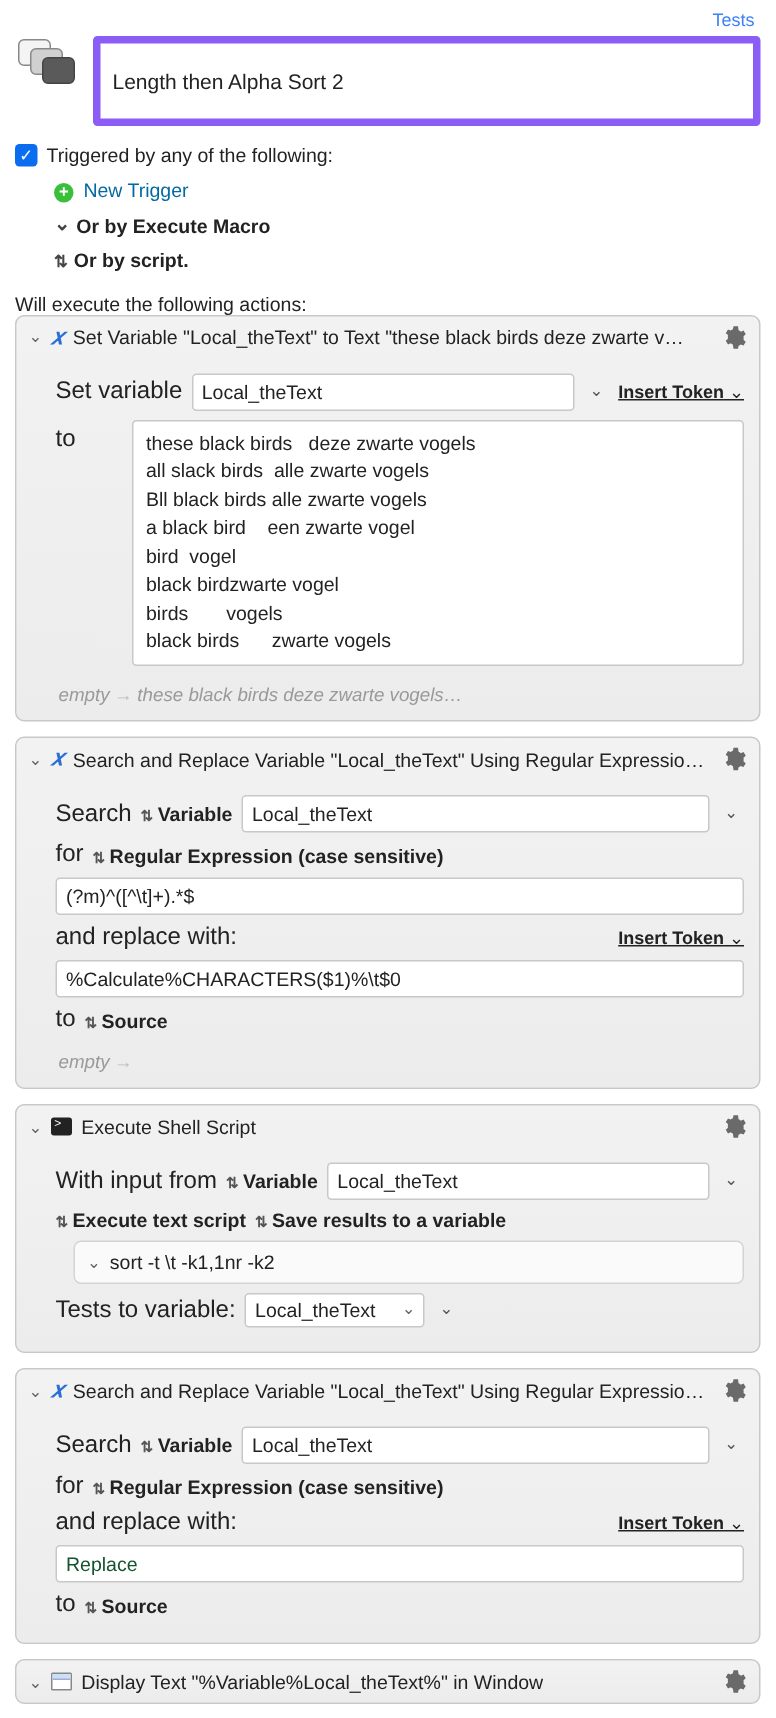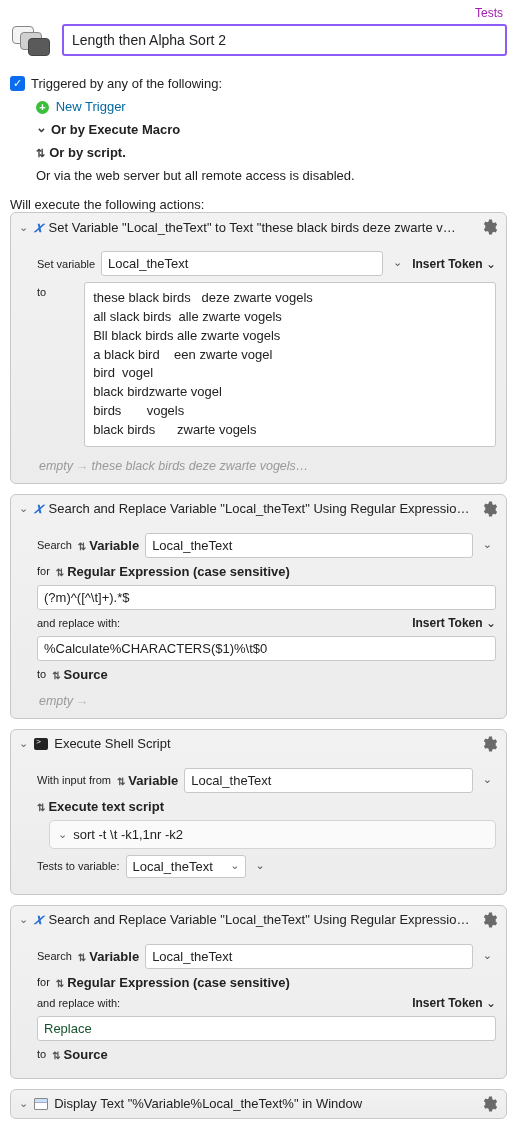--- a/index.html
+++ b/index.html
@@ -11,22 +11,22 @@
     background: #fff;
     width: 517px;
   }
   .wrap { width: 517px; padding: 6px 10px 20px 10px; }
   .header-row { display:flex; align-items:flex-start; }
   .icon-stack { width:46px; height:40px; position:relative; margin-right:6px; }
   .icon-stack .sq { position:absolute; width:22px; height:18px; border:1px solid #888; border-radius:4px; }
   .icon-stack .sq1 { left:2px; top:2px; background:#f4f4f4; }
   .icon-stack .sq2 { left:10px; top:8px; background:#d0d0d0; }
   .icon-stack .sq3 { left:18px; top:14px; background:#5a5a5a; border-color:#444; }
-  .header-title { flex:1; border:2px solid #8b5cf6; border-radius:3px; padding:6px 8px; font-size:14px; background:#fff; }
-  .tests-link { font-size:12px; color:#a21caf; text-align:right; padding: 0 4px 4px 0;}
+  .header-title { flex:1; border:5px solid #8b5cf6; border-radius:3px; padding:17px 8px; font-size:14px; background:#fff; }
+  .tests-link { font-size:12px; color:#3b82f6; text-align:right; padding: 0 4px 4px 0;}
   .section { margin-top:12px; }
   .trig-row { display:flex; align-items:center; gap:6px; }
   .checkbox { width:15px; height:15px; border-radius:3px; background:#0a6df0; display:inline-flex; align-items:center; justify-content:center; color:#fff; font-size:11px; }
   .indent1 { margin-left:26px; margin-top:8px; }
   .add-icon { width:13px; height:13px; border-radius:50%; background:#3abf3a; color:#fff; display:inline-flex; align-items:center; justify-content:center; font-size:11px; font-weight:bold; margin-right:3px;}
   .muted { color:#0369a1; }
   .sort-icon::before { content:"⇅"; font-size:11px; margin-right:4px; color:#444;}
   .chev-down::before { content:"⌄"; font-size:13px; margin-right:4px; color:#444; position:relative; top:-2px;}
   .exec-label { margin:14px 0 0 0; }
   .action-card {
@@ -62,23 +62,23 @@
   .gear svg { width:18px; height:18px; }
   .action-body { padding:4px 10px 10px 26px; }
   .row { display:flex; align-items:center; gap:6px; margin:6px 0; flex-wrap:wrap;}
   .field {
     background:#fff; border:1px solid #c8c8c8; border-radius:3px;
     padding:4px 6px; font-size:13px;
   }
   .field.flex { flex:1; min-width:60px;}
   .drop-chevron { color:#555; font-size:11px; padding:0 4px; cursor:pointer;}
   .drop-chevron::after { content:"⌄"; position:relative; top:-1px;}
-  .insert-token { font-size:12px; font-weight:600; cursor:pointer; white-space:nowrap;}
+  .insert-token { font-size:12px; font-weight:600; cursor:pointer; white-space:nowrap;text-decoration:underline;}
   .insert-token::after { content:" ⌄"; font-weight:normal;}
-  .small-label { font-size:11px; }
+  .small-label { font-size:16px; }
   .bold { font-weight:600; }
   .textarea {
     background:#fff; border:1px solid #c8c8c8; border-radius:3px;
     padding:6px 8px; font-size:13px; line-height:1.45;
     white-space:pre; overflow:hidden;
     flex:1;
     margin-left:32px;
   }
   .preview-row { color:#9a9a9a; font-style:italic; padding:6px 2px 0 2px; font-size:12.5px;}
   .preview-row .arrow { color:#bbb; font-style:normal; padding:0 3px;}
@@ -121,21 +121,20 @@
     <div class="indent1">
       <span class="add-icon">+</span>
       <span class="muted">New Trigger</span>
     </div>
     <div class="indent1 bold">
       <span class="chev-down"></span><span>Or by Execute Macro</span>
     </div>
     <div class="indent1 bold">
       <span class="sort-icon"></span><span>Or by script.</span>
     </div>
-    <div class="indent1">Or via the web server but all remote access is disabled.</div>
   </div>
 
   <div class="exec-label">Will execute the following actions:</div>
 
   <div class="action-card">
     <div class="action-head">
       <span class="disclose">⌄</span>
       <span class="var-icon">𝑥</span>
       <span class="action-title">Set Variable "Local_theText" to Text "these black birds  deze zwarte v…</span>
       <span class="gear">
@@ -223,20 +222,21 @@
     </div>
     <div class="action-body">
       <div class="row">
         <span class="small-label">With input from</span>
         <span class="sort-both bold">Variable</span>
         <span class="field flex">Local_theText</span>
         <span class="drop-chevron"></span>
       </div>
       <div class="row">
         <span class="sort-both bold">Execute text script</span>
+        <span class="sort-both bold">Save results to a variable</span>
       </div>
       <div class="row">
         <div class="inset-block" style="flex:1;">
           <span class="disclose">⌄</span>
           <span style="flex:1;">sort -t \t -k1,1nr -k2</span>
         </div>
       </div>
       <div class="row">
         <span class="small-label">Tests to variable:</span>
         <span class="sel">Local_theText</span>

